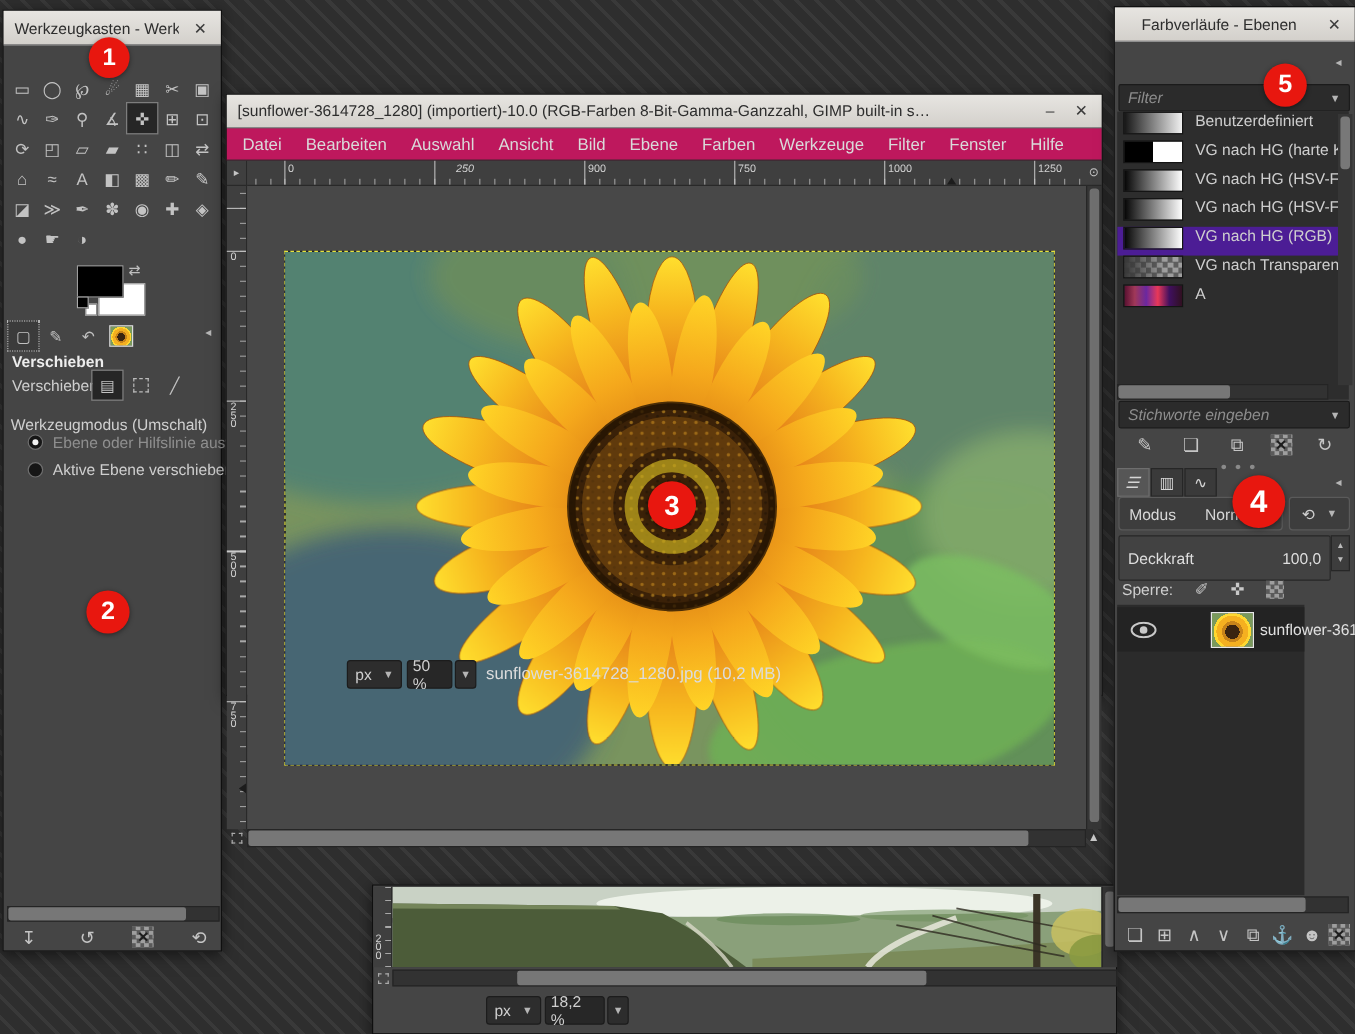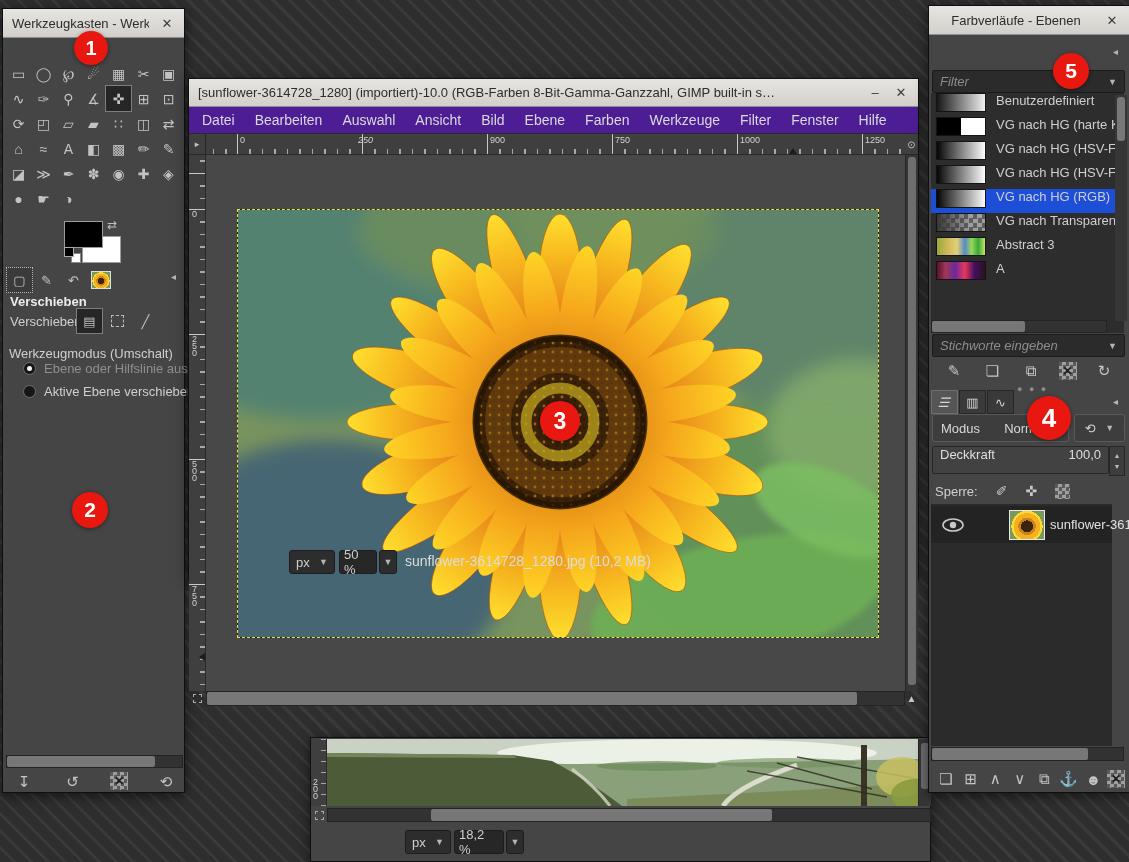--- a/index.html
+++ b/index.html
@@ -36,21 +36,21 @@
 .radio{width:13px;height:13px;border-radius:50%;background:#161616;border:1px solid #6f6f6f;position:relative;flex:none}
 .radio.sel::after{content:'';position:absolute;left:3px;top:3px;width:5px;height:5px;border-radius:50%;background:#f2f2f2}
 .radiorow .gray{color:#8f8f8f}
 .hsb{background:#323232;border:1px solid #242424;position:absolute}
 .hsb .thumb{background:#777;height:100%;border-radius:2px}
 .btnrow{position:absolute;display:flex;color:#c5c5c5}
 .act{width:22px;height:20px;display:flex;align-items:center;justify-content:center;font-size:15px;color:#c5c5c5}
 .checker{background:repeating-conic-gradient(#9e9e9e 0% 25%,#5a5a5a 0% 50%) 0 0/7px 7px;color:#1d1d1d!important;width:18px;height:18px;font-size:12px;font-weight:bold}
 
 #mainwin{left:188px;top:78px;width:731px;height:502px}
-.menubar{position:absolute;left:0;top:28px;right:0;height:27px;background:#4c1d95;display:flex;align-items:center;padding-left:3px;border-bottom:1px solid #2a2a2a}
+.menubar{position:absolute;left:0;top:28px;right:0;height:27px;background:#be185d;display:flex;align-items:center;padding-left:3px;border-bottom:1px solid #2a2a2a}
 .menu-item{padding:0 10px;font-size:14px;color:#dadada;line-height:27px}
 .corner{left:0;top:55px;width:17px;height:21px;background:#3f3f3f;border-right:1px solid #292929;border-bottom:1px solid #292929;color:#c5c5c5;font-size:9px;display:flex;align-items:center;justify-content:center}
 .ruler-h{left:17px;top:55px;width:699px;height:21px;background-color:#3f3f3f;border-bottom:1px solid #292929;background-image:repeating-linear-gradient(90deg,#c9c9c9 0 1px,transparent 1px 125px),repeating-linear-gradient(90deg,#a8a8a8 0 1px,transparent 1px 12.5px);background-size:100% 100%,100% 5px;background-position:31px 0,31px 100%;background-repeat:repeat-x;overflow:hidden}
 .rlabel{position:absolute;top:1px;font-size:9px;color:#d2d2d2}
 .hmark{position:absolute;left:583px;bottom:0;width:0;height:0;border-left:4px solid transparent;border-right:4px solid transparent;border-bottom:6px solid #1c1c1c}
 .ruler-v{left:0;top:76px;width:17px;height:536px;background-color:#3f3f3f;border-right:1px solid #292929;background-image:repeating-linear-gradient(180deg,#c9c9c9 0 1px,transparent 1px 125px),repeating-linear-gradient(180deg,#a8a8a8 0 1px,transparent 1px 12.5px);background-size:100% 100%,5px 100%;background-position:0 54px,right 0 top 54px;background-repeat:repeat-y;overflow:hidden}
 .vlabel{position:absolute;left:3px;font-size:9px;color:#d2d2d2;white-space:pre-line;line-height:7px}
 .vmark{position:absolute;top:498px;right:0;width:0;height:0;border-top:4px solid transparent;border-bottom:4px solid transparent;border-right:6px solid #1c1c1c}
 .canvas{left:17px;top:76px;width:699px;height:536px;background:#484848;overflow:hidden}
 .imgframe{position:absolute;left:31px;top:54px;width:642px;height:429px;border:1px dashed #e6e33c;background:#222}
@@ -82,41 +82,41 @@
 .ic{width:22px;height:20px;border:1px solid #1a1a1a}
 .ic-brushes{background:#f4f4f4;background-image:radial-gradient(circle at 45% 50%,#101010 0 32%,rgba(16,16,16,.35) 45%,#f4f4f4 62%)}
 .ic-patterns{background:repeating-linear-gradient(90deg,#d98a18 0 2px,#a86408 2px 4px,#f0b840 4px 6px)}
 .ic-fonts{background:#fff;color:#111;font-size:11px;display:flex;align-items:center;justify-content:center;font-weight:bold}
 .ic-images{background:linear-gradient(#e9ede5 0 45%,#9ab284 45% 75%,#55704a 75%)}
 .ic-gradients{background:linear-gradient(90deg,#0a0a0a,#f2f2f2)}
 .fcombo{position:absolute;left:3px;width:193px;height:23px;background:#2b2b2b;border:1px solid #1b1b1b;border-radius:2px;display:flex;align-items:center;justify-content:space-between;padding:0 7px}
 .fcombo .ph{font-style:italic;color:#8d8d8d;font-size:13px}
 #glist{position:absolute;left:2px;top:87px;width:193px;height:240px;background:#2d2d2d;overflow:hidden}
 .grow{height:24px;display:flex;align-items:flex-start;gap:10px;padding-left:5px}
-.grow.selected{background:#1d4ed8}
+.grow.selected{background:#4c1d95}
 .gsw{width:50px;height:19px;border:1px solid #141414;flex:none}
 .glabel{font-size:13px;color:#cfcfcf;white-space:nowrap}
 .gvscroll{position:absolute;right:2px;top:89px;width:12px;height:226px;background:#363636}
 .gvscroll .vthumb{position:absolute;left:2px;right:2px;top:2px;height:44px;background:#787878;border-radius:3px}
 .ghscroll{left:2px;top:314px;width:176px;height:13px}
 .ghscroll .thumb{width:93px}
 #gactions{left:6px;top:352px;width:188px;height:26px;justify-content:space-between;padding:0 8px;align-items:center}
 .dots{position:absolute;left:88px;top:378px;color:#8a8a8a;font-size:9px;letter-spacing:2px}
 #ltabs{position:absolute;left:2px;top:384px;display:flex;gap:1px}
 .ltab{width:27px;height:24px;background:#3a3a3a;border:1px solid #262626;display:flex;align-items:center;justify-content:center;color:#d5d5d5;font-size:13px}
 .ltab.active{background:#565656;border-color:#6e6e6e}
 .skew{transform:skewX(-18deg);display:block}
 .modcombo{position:absolute;left:3px;top:408px;width:137px;height:28px;background:#3d3d3d;border:1px solid #5a5a5a;border-radius:3px;display:flex;align-items:center;justify-content:space-between;padding:0 8px;font-size:13px;color:#d8d8d8}
 .modreset{position:absolute;left:145px;top:408px;width:51px;height:28px;background:#3d3d3d;border:1px solid #5a5a5a;border-radius:3px;display:flex;align-items:center;justify-content:space-evenly;color:#d0d0d0;font-size:13px}
-.slider{position:absolute;left:3px;top:440px;width:177px;height:28px;background:#424242;border:1px solid #272727;border-radius:2px;display:flex;align-items:flex-start;justify-content:space-between;padding:0 7px;font-size:13px;color:#dedede}
+.slider{position:absolute;left:3px;top:440px;width:177px;height:38px;background:#424242;border:1px solid #272727;border-radius:2px;display:flex;align-items:center;justify-content:space-between;padding:0 7px;font-size:13px;color:#dedede}
 .spin{position:absolute;left:180px;top:440px;width:16px;height:30px;display:flex;flex-direction:column;align-items:center;justify-content:space-evenly;color:#bbb;font-size:7px;background:#3d3d3d;border:1px solid #272727}
 #lockrow{position:absolute;left:6px;top:474px;height:22px;display:flex;align-items:center;gap:18px;font-size:13px;color:#cfcfcf}
 .lockic{color:#c8c8c8;font-size:14px}
 .lockchk{width:15px;height:15px;background:repeating-conic-gradient(#9e9e9e 0% 25%,#5a5a5a 0% 50%) 0 0/7px 7px}
-#layerlist{position:absolute;left:2px;top:498px;width:181px;height:242px;background:#2b2b2b}
+#layerlist{position:absolute;left:2px;top:498px;width:156px;height:242px;background:#2b2b2b}
 .layerrow{position:absolute;left:0;top:2px;width:100%;height:37px;background:#232323;display:flex;align-items:center}
 .eye{margin-left:10px}
 .lthumb{position:absolute;left:78px;top:4px;width:36px;height:30px;border:1px solid #e8e8e8;background:radial-gradient(circle at 50% 55%,#3a2410 0 26%,#c8841a 26% 38%,#f5b020 38% 58%,#ffd830 58% 68%,#7a9a5c 68%)}
 .lname{position:absolute;left:119px;font-size:13px;color:#e0e0e0;white-space:nowrap}
 #lhscroll{left:2px;top:741px;width:193px;height:14px}
 #lhscroll .thumb{width:156px}
 #lactions{left:2px;top:760px;width:198px;height:26px;justify-content:space-between;align-items:center;padding:0 4px}
 
 .ann{position:absolute;border-radius:50%;background:#e8170f;color:#fff;display:flex;align-items:center;justify-content:center;font-weight:bold;z-index:99;box-shadow:0 1px 4px rgba(0,0,0,.45)}
 </style>
@@ -229,21 +229,21 @@
       <div class="menu-item">Farben</div>
       <div class="menu-item">Werkzeuge</div>
       <div class="menu-item">Filter</div>
       <div class="menu-item">Fenster</div>
       <div class="menu-item">Hilfe</div>
     </div>
   <div class="abs corner">▸</div>
   <div class="abs ruler-h" id="hruler">
       <div class="hmark"></div>
       <div class="rlabel" style="left: 34px;">0</div>
-      <div class="rlabel" style="left: 152px; font-style: italic;">250</div>
+      <div class="rlabel" style="left: 174px; font-style: italic;">250</div>
       <div class="rlabel" style="left: 284px;">900</div>
       <div class="rlabel" style="left: 409px;">750</div>
       <div class="rlabel" style="left: 534px;">1000</div>
       <div class="rlabel" style="left: 659px;">1250</div>
     </div>
   <div class="abs zoomfit">⊙</div>
   <div class="abs ruler-v" id="vruler">
       <div class="vmark"></div>
       <div class="vlabel" style="top: 56px;">0</div>
       <div class="vlabel" style="top: 181px;">2
@@ -447,24 +447,20 @@
       </div>
       <div class="grow selected">
         <div class="gsw" style="background: linear-gradient(90deg, rgb(5, 5, 5), rgb(253, 253, 253));"></div>
         <div class="glabel">VG nach HG (RGB)</div>
       </div>
       <div class="grow">
         <div class="gsw" style="background: linear-gradient(90deg, rgb(56, 56, 56) 0%, rgba(56, 56, 56, 0) 70%), repeating-conic-gradient(rgb(158, 158, 158) 0%, rgb(158, 158, 158) 25%, rgb(94, 94, 94) 0%, rgb(94, 94, 94) 50%) 0px 0px / 9px 9px;"></div>
         <div class="glabel">VG nach Transparent</div>
       </div>
       <div class="grow">
-        <div class="gsw" style="background: linear-gradient(90deg, rgb(154, 168, 58) 0%, rgb(208, 184, 88) 22%, rgb(224, 208, 120) 42%, rgb(88, 136, 200) 58%, rgb(152, 216, 88) 72%, rgb(56, 168, 56) 86%, rgb(200, 232, 88) 100%);"></div>
-        <div class="glabel">Abstract 3</div>
-      </div>
-      <div class="grow">
         <div class="gsw" style="background: linear-gradient(90deg, rgb(88, 16, 48) 0%, rgb(160, 56, 88) 18%, rgb(106, 40, 160) 38%, rgb(232, 56, 88) 58%, rgb(64, 16, 96) 78%, rgb(48, 16, 32) 100%);"></div>
         <div class="glabel">A</div>
       </div>
     </div>
   <div class="gvscroll">
       <div class="vthumb"></div>
     </div>
   <div class="hsb ghscroll">
       <div class="thumb"></div>
     </div>

